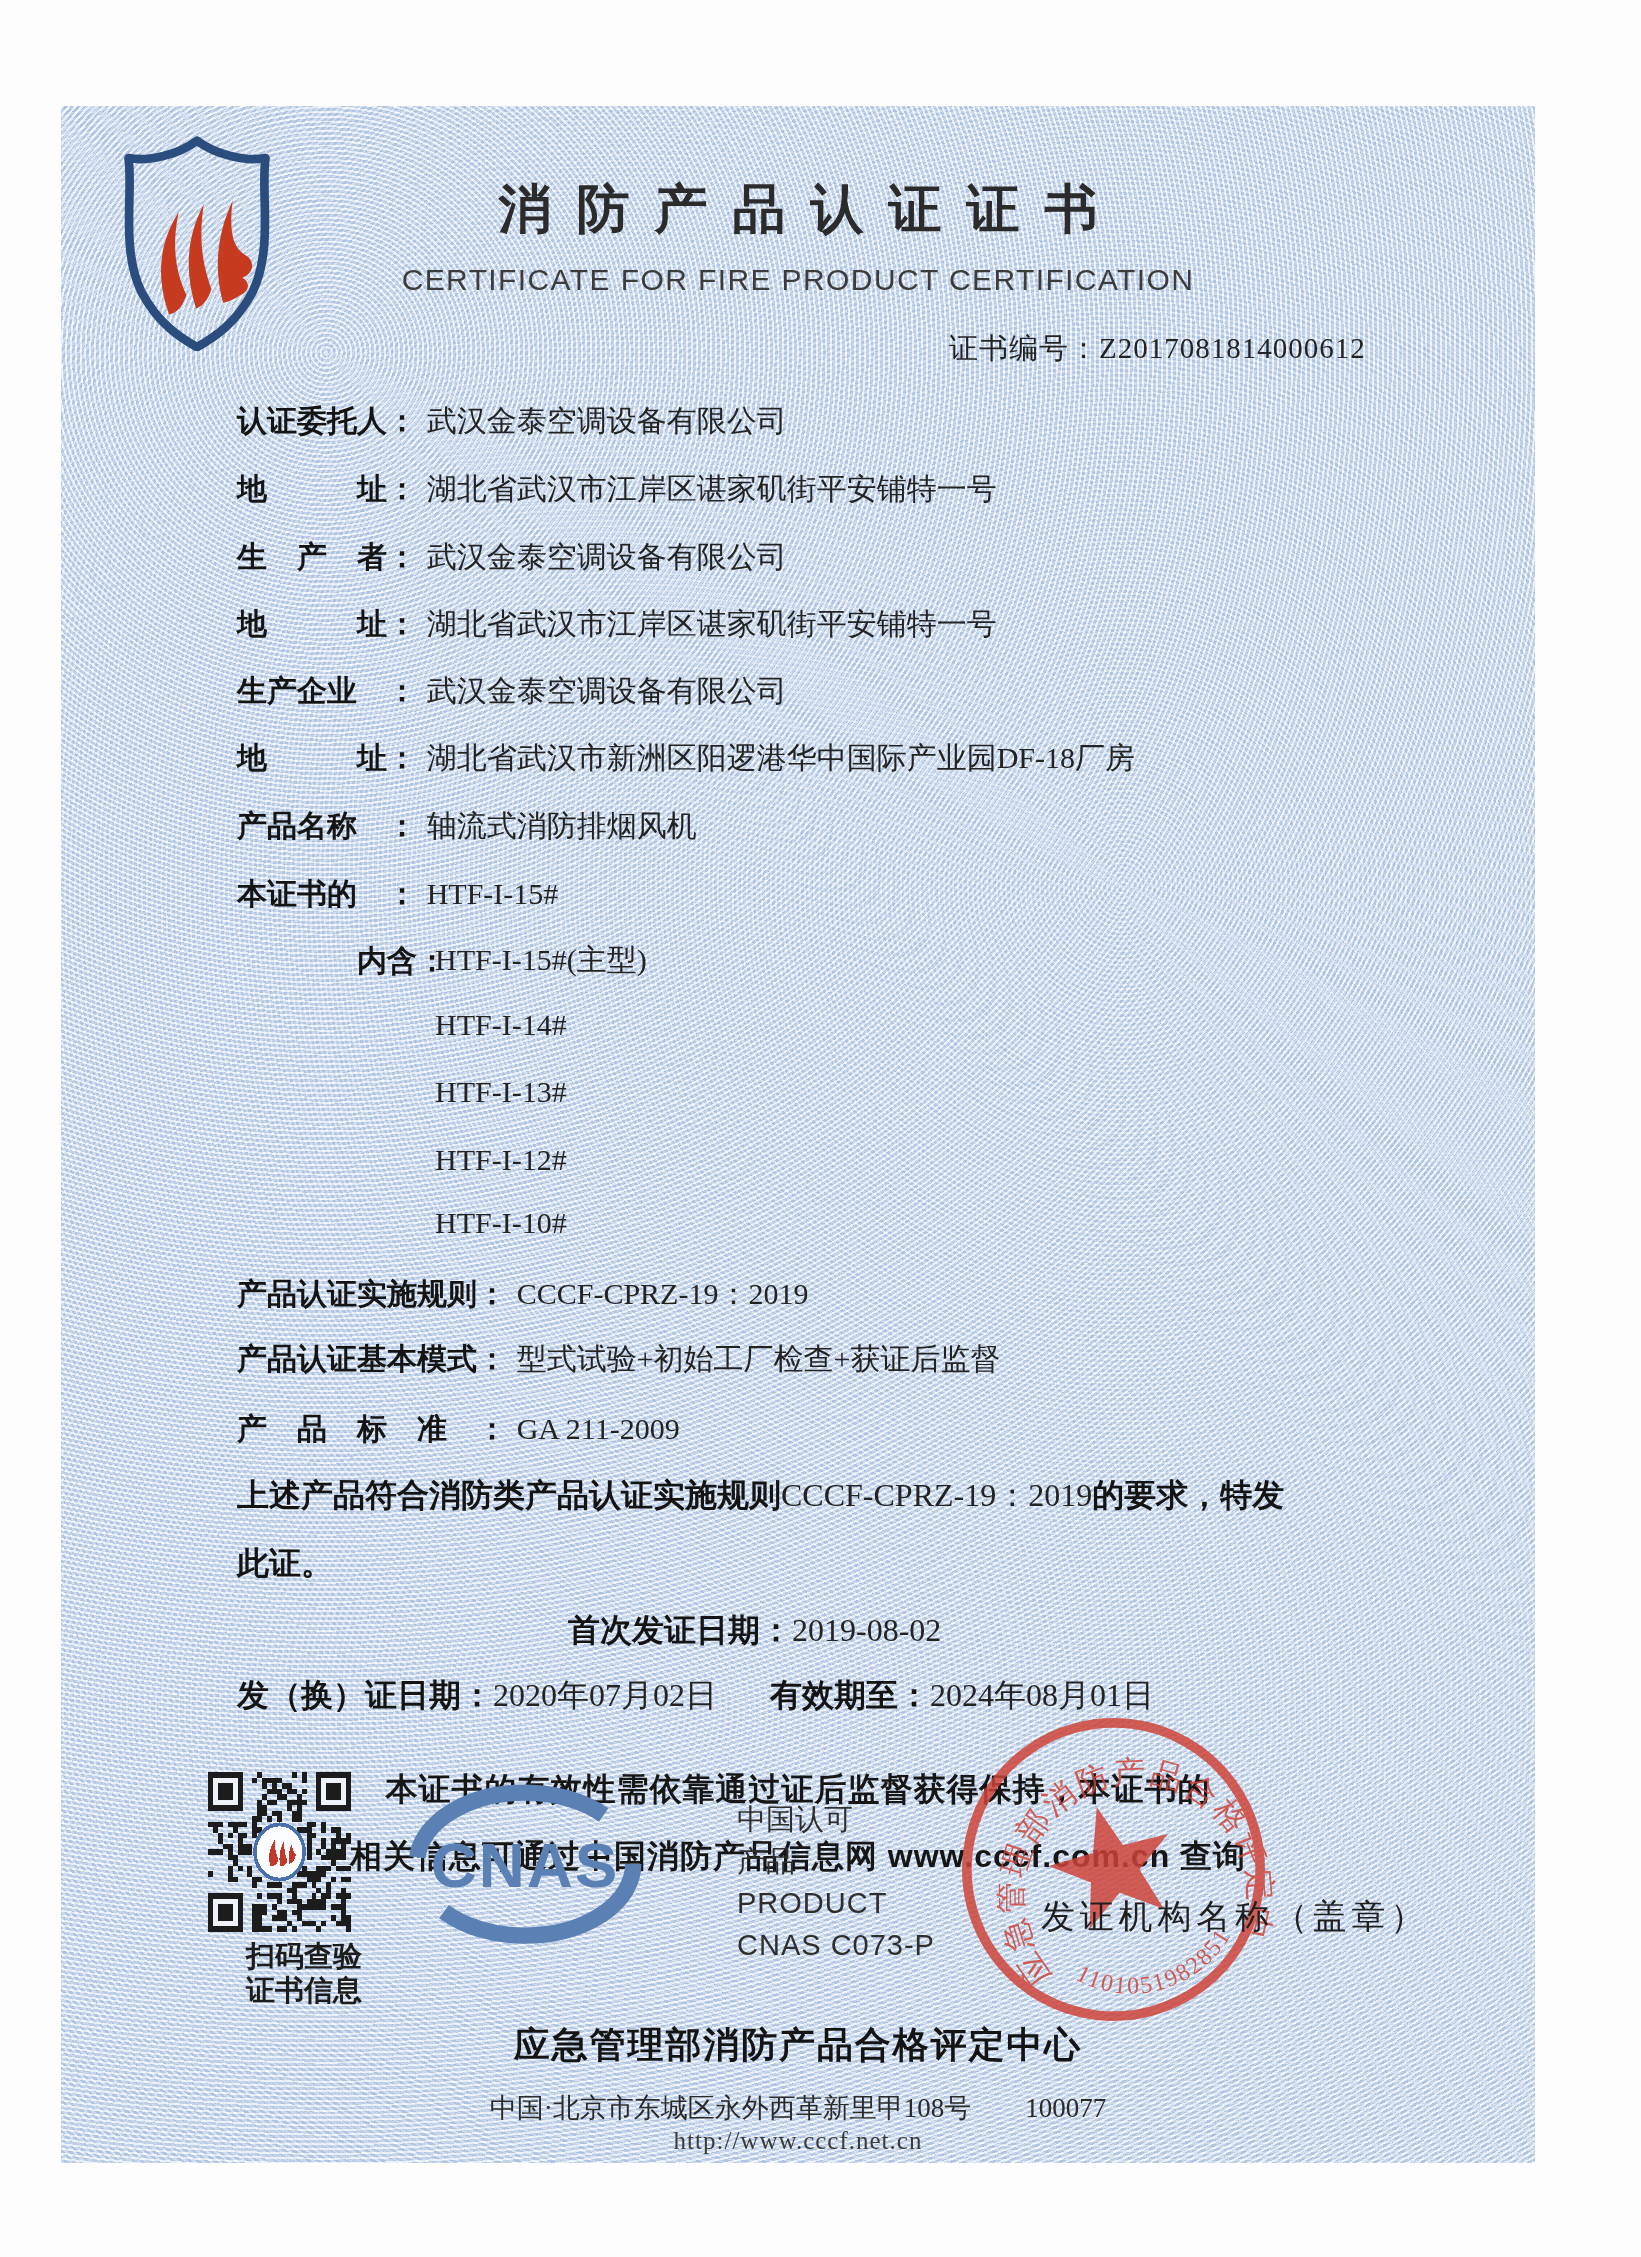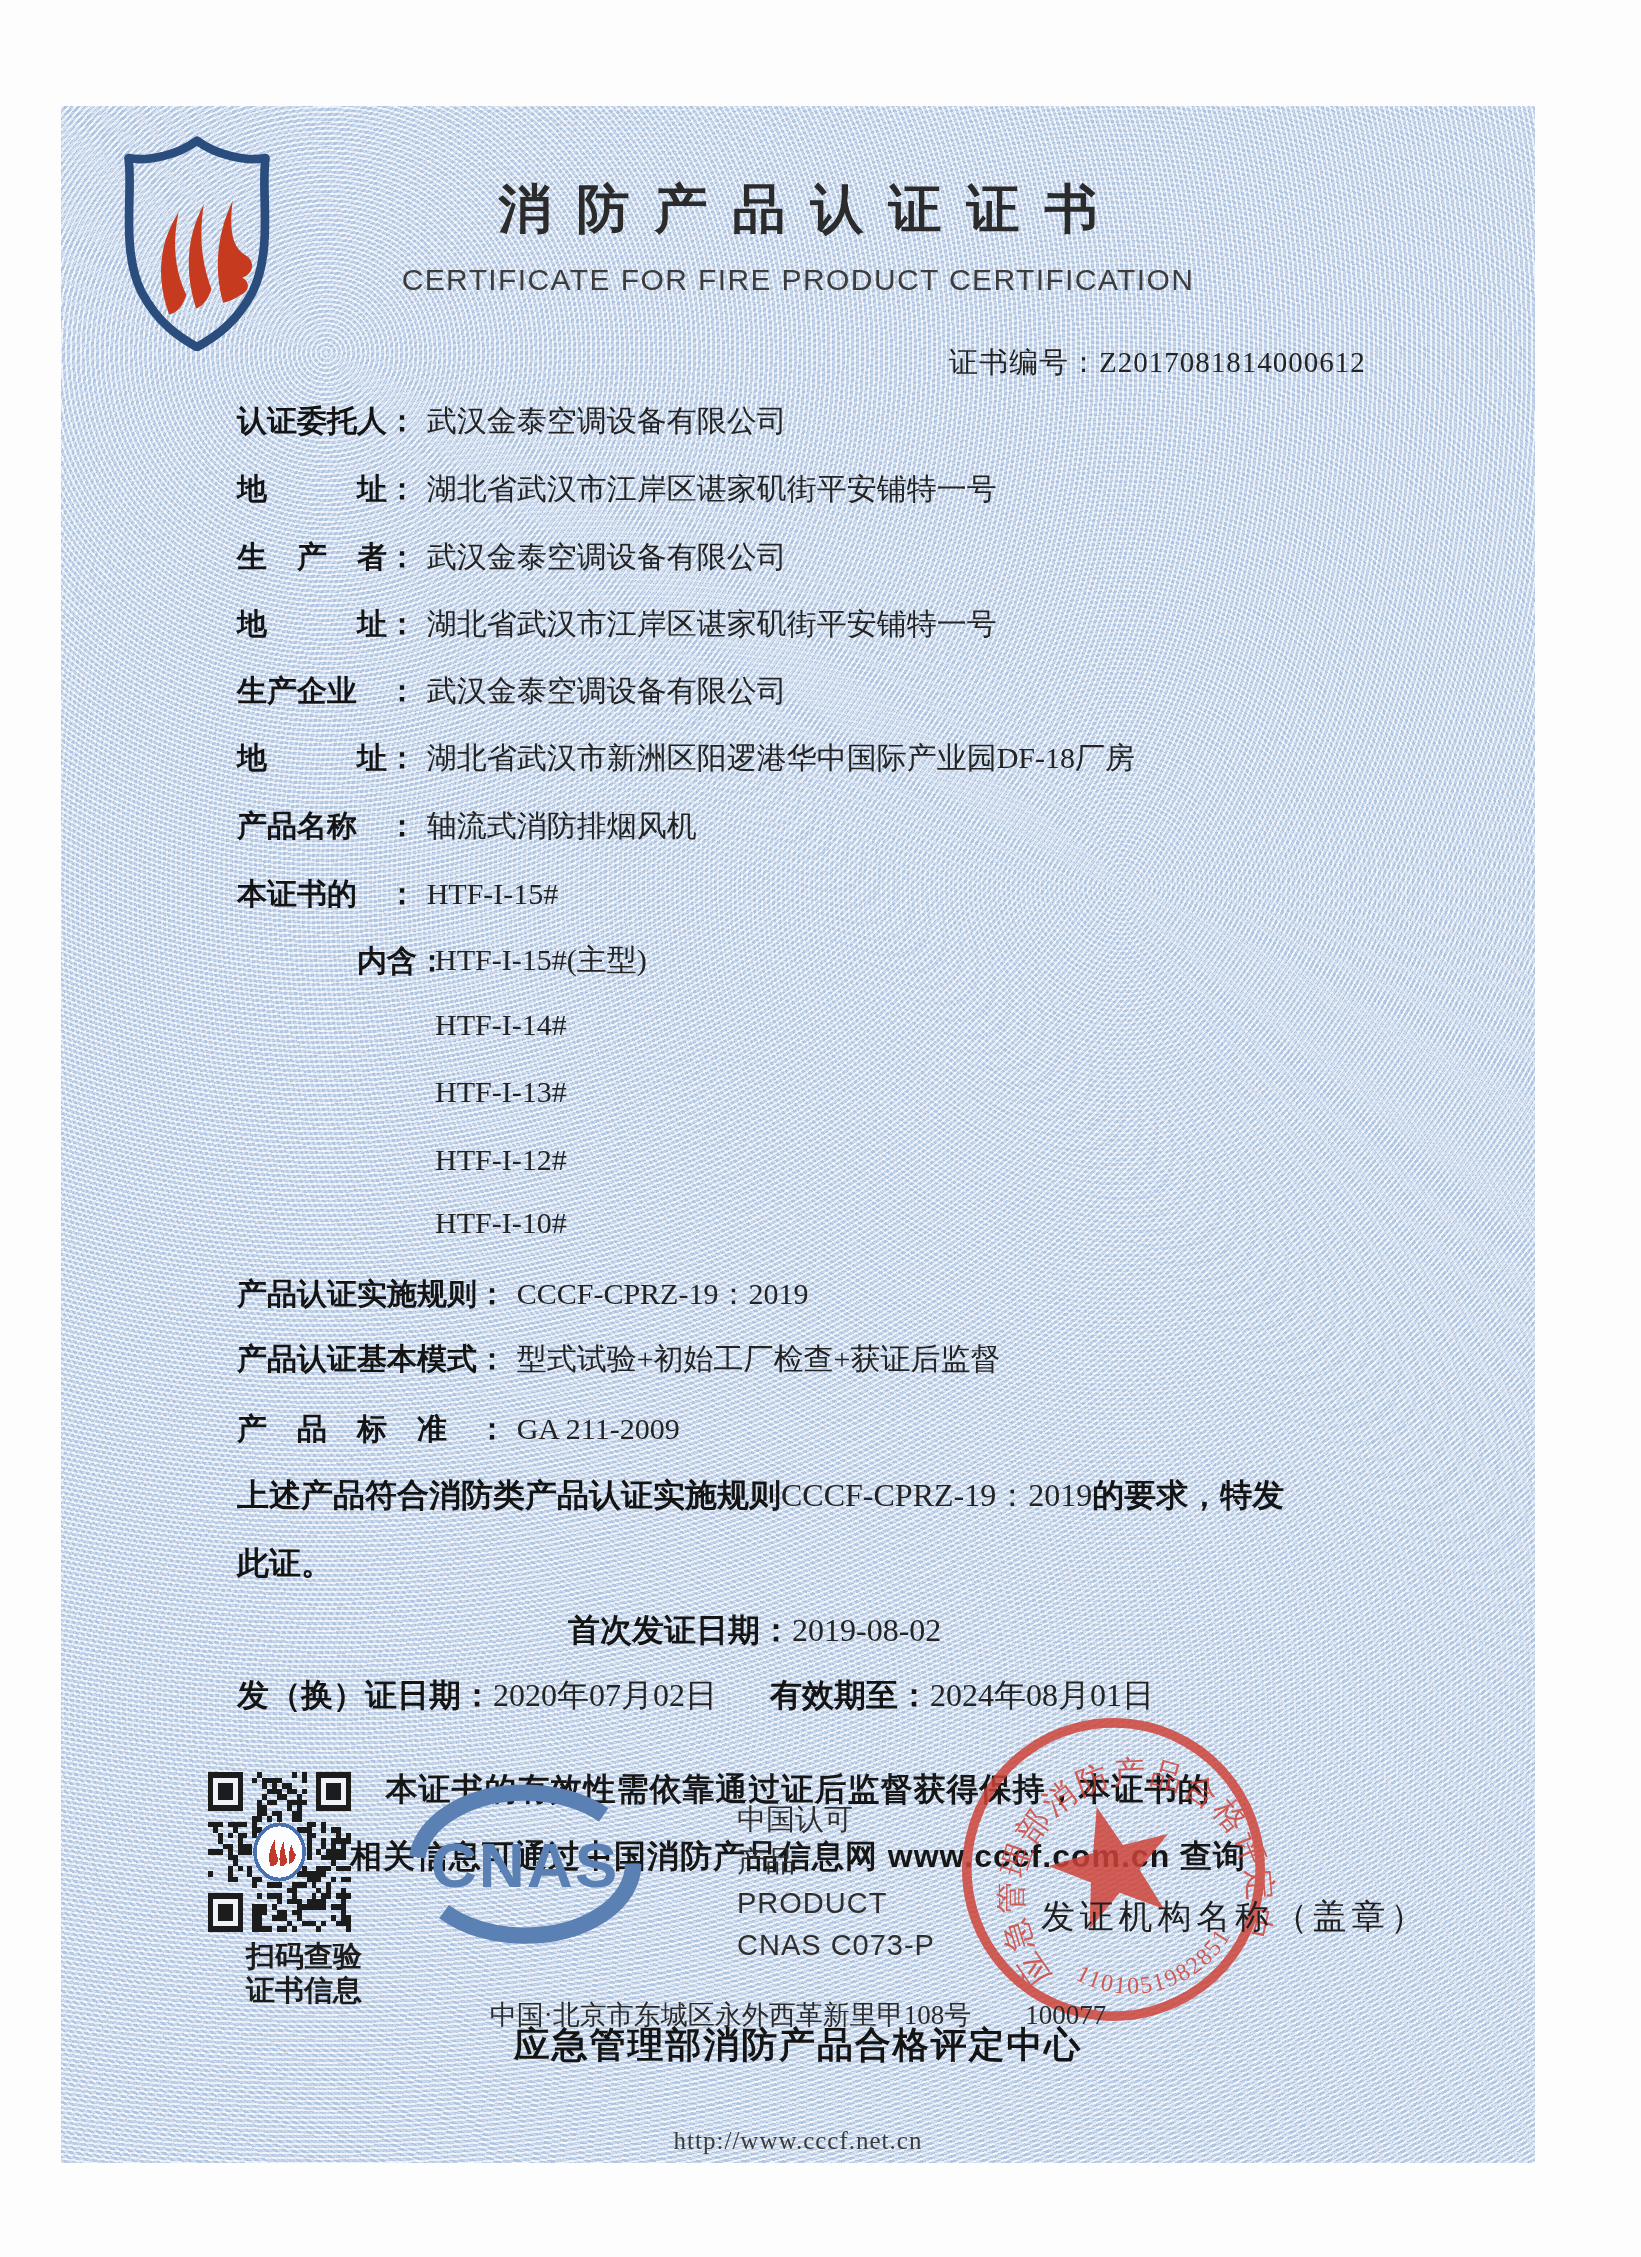--- a/index.html
+++ b/index.html
@@ -14,40 +14,40 @@
       repeating-linear-gradient(0deg, rgba(255,255,255,.28) 0 1px, rgba(0,0,0,0) 1px 2.9px),
       repeating-linear-gradient(90deg, rgba(140,170,212,.14) 0 1px, rgba(0,0,0,0) 1px 2.9px);
   }
   .abs{position:absolute;}
   .sans{font-family:"Liberation Sans","DejaVu Sans",sans-serif;}
   .serif{font-family:"Liberation Serif","DejaVu Serif",serif;}
   .title{top:68px;left:0;width:100%;text-align:center;font-size:53px;font-weight:700;
          letter-spacing:25px;color:#2b2b2b;text-indent:25px;}
   .subtitle{top:157px;left:0;width:100%;text-align:center;font-size:30px;font-weight:500;
             letter-spacing:1.4px;color:#3c3c3c;}
-  .certno{top:237px;left:888px;font-size:29px;color:#232323;letter-spacing:1px;}
+  .certno{top:223px;left:888px;font-size:29px;color:#232323;letter-spacing:1px;}
   .row{left:176px;font-size:30px;line-height:42px;white-space:nowrap;}
   .lbl{font-family:"Liberation Sans","DejaVu Sans",sans-serif;font-weight:700;color:#141414;}
   .val{font-family:"Liberation Serif","DejaVu Serif",serif;color:#232323;margin-left:9.7px;}
   .model{left:374px;font-size:30px;font-family:"Liberation Serif","DejaVu Serif",serif;color:#232323;}
   .stmt{left:176px;font-size:32px;line-height:44px;white-space:nowrap;}
   .stmt .b{font-family:"Liberation Sans","DejaVu Sans",sans-serif;font-weight:700;color:#141414;}
   .stmt .c{font-family:"Liberation Serif","DejaVu Serif",serif;color:#232323;}
   .center{left:0;width:100%;text-align:center;}
   .notice{font-family:"Liberation Sans","DejaVu Sans",sans-serif;font-weight:700;font-size:32px;
           color:#161616;letter-spacing:1px;}
   .qr-cap{left:147px;width:154px;text-align:right;font-size:29px;font-weight:600;color:#1c1c1c;
           font-family:"Liberation Serif","DejaVu Serif",serif;line-height:35px;}
   .cnas-lines{left:676px;top:1692px;font-size:29px;line-height:42px;color:#2e2e2e;
               font-family:"Liberation Sans","DejaVu Sans",sans-serif;font-weight:500;}
   .issuer-cap{left:980px;top:1788px;font-size:34px;letter-spacing:4.8px;color:#1f1f1f;
               font-family:"Liberation Serif","DejaVu Serif",serif;}
   .footer-org{top:1915px;font-family:"Liberation Sans","DejaVu Sans",sans-serif;
               font-weight:700;font-size:36px;letter-spacing:1.9px;color:#141414;}
-  .footer-addr{top:1891px;font-size:27px;color:#2a2a2a;}
+  .footer-addr{top:1984px;font-size:27px;color:#2a2a2a;}
   .footer-addr .gap{display:inline-block;width:54px;}
   .footer-url{top:2021px;font-size:25px;color:#3a3a3a;letter-spacing:1px;}
 </style>
 </head>
 <body>
 
 <div class="page">
   <div class="panel">
 
     <svg class="abs" style="left:48px;top:25px;" width="176" height="220" viewBox="0 0 182 228">

